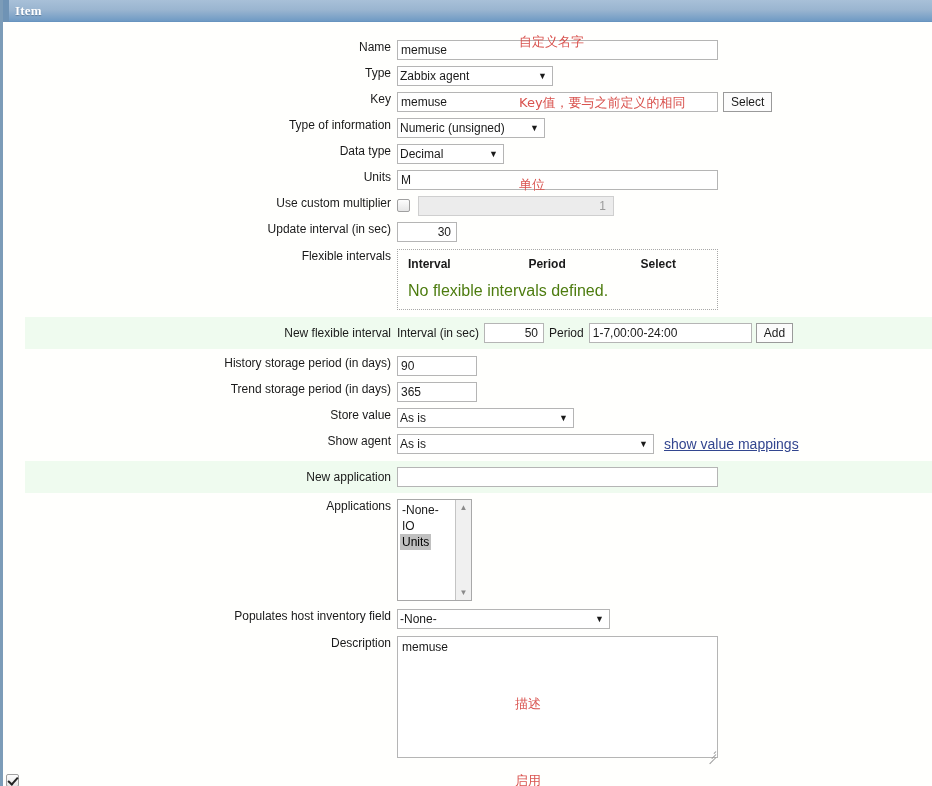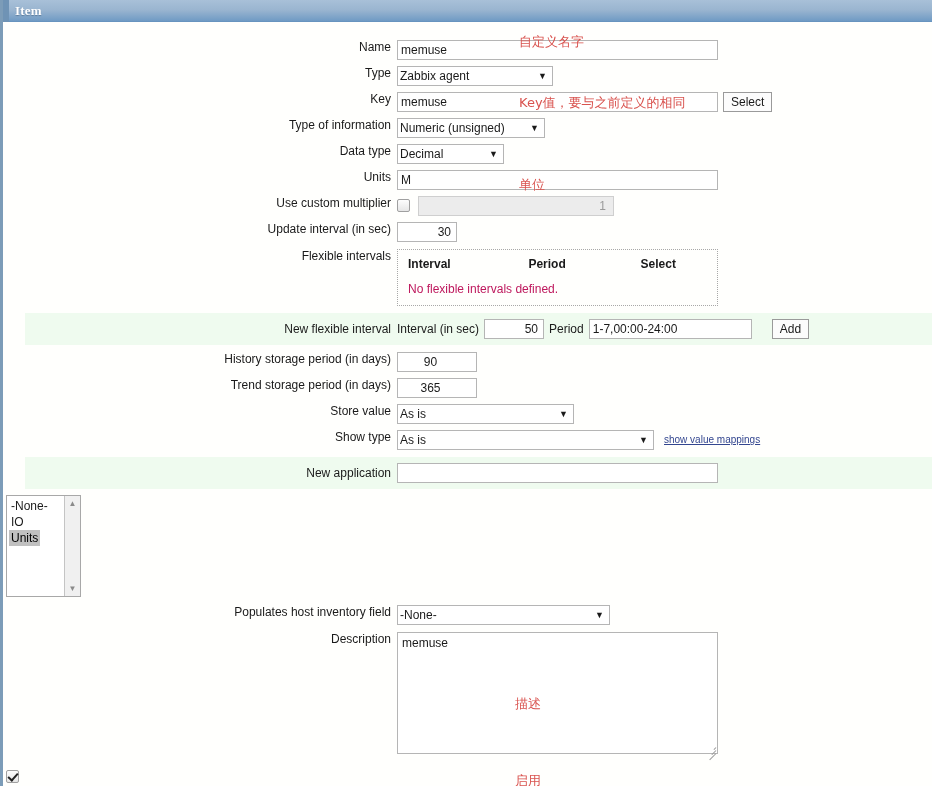--- a/index.html
+++ b/index.html
@@ -106,21 +106,21 @@
     color: #1a1a1a;
     border: 1px solid #b5b5b5;
     background: #ffffff;
     box-sizing: border-box;
     height: 20px;
     padding: 1px 3px;
     outline: none;
   }
   input.txt.wide { width: 321px; }
   input.txt.num  { width: 60px; text-align: right; padding-right: 5px; }
-  input.txt.num90 { width: 80px; text-align: center; padding-right: 16px; }
+  input.txt.num90 { width: 80px; text-align: left; padding-right: 16px; }
   input.txt.period { width: 163px; }
   input.txt.disabled {
     background: #ececec;
     color: #9a9a9a;
     border: 1px solid #cfcfcf;
     width: 196px;
     text-align: right;
     padding-right: 7px;
   }
 
@@ -178,21 +178,21 @@
   .fi-head {
     display: flex;
     font-weight: bold;
     font-size: 12px;
     margin-bottom: 11px;
     gap: 34px;
   }
   .fi-head .c1 { width: 104px; }
   .fi-head .c2 { width: 94px; }
   .fi-head .c3 { width: 80px; }
-  .fi-empty { font-size: 12px; color: #be185d; }
+  .fi-empty { font-size: 16px; color: #4d7c0f; }
 
   
   .inline-lbl {
     font-size: 12px;
     color: #1a1a1a;
     line-height: 20px;
     margin-right: 5px;
   }
 
   
@@ -295,21 +295,21 @@
     top: 0px;
     width: 4px;
     height: 8px;
     border: solid #222;
     border-width: 0 2px 2px 0;
     transform: rotate(42deg);
   }
 
   
   a.vm-link {
-    font-size: 10px;
+    font-size: 14px;
     color: #33468f;
     text-decoration: underline;
     line-height: 20px;
     margin-left: 10px;
   }
 
   
   .note {
     position: absolute;
     color: #d9534f;
@@ -422,21 +422,21 @@
     </div>
 
     <div class="row green" style="padding:6px 0 6px 0;margin-bottom:7px">
       <div class="green-inset"></div>
       <div class="label" style="line-height:20px">New flexible interval</div>
       <div class="field">
         <span class="inline-lbl">Interval (in sec)</span>
         <input class="txt num" type="text" value="50" style="">
         <span class="inline-lbl" style="margin-left:5px">Period</span>
         <input class="txt period" type="text" value="1-7,00:00-24:00" style="">
-        <button class="btn" style="margin-left:20px">Add</button>
+        <button class="btn" style="margin-left:4px">Add</button>
       </div>
     </div>
 
     <div class="row" style="margin-bottom:6px">
       <div class="label">History storage period (in days)</div>
       <div class="field">
         <input class="txt num90" type="text" value="90" style="">
       </div>
     </div>
 
@@ -453,41 +453,42 @@
         <span class="selwrap">
           <select class="sel sel-store">
             <option>As is</option>
           </select>
           <span class="arrow">▼</span>
         </span>
       </div>
     </div>
 
     <div class="row" style="margin-bottom:7px">
-      <div class="label">Show type</div>
+      <div class="label">Show agent</div>
       <div class="field">
         <span class="selwrap">
           <select class="sel sel-show">
             <option>As is</option>
           </select>
           <span class="arrow">▼</span>
         </span>
         <a class="vm-link" href="#">show value mappings</a>
       </div>
     </div>
 
     <div class="row green" style="padding:6px 0 6px 0;margin-bottom:6px">
       <div class="green-inset"></div>
       <div class="label" style="line-height:20px">New application</div>
       <div class="field">
         <input class="txt wide" type="text" value="" style="">
       </div>
     </div>
 
     <div class="row" style="margin-bottom:8px">
+      <div class="label">Applications</div>
       <div class="field">
         <div class="listbox">
           <div class="listbox-items">
             <div class="lb-row"><span class="lb-item">-None-</span></div>
             <div class="lb-row"><span class="lb-item">IO</span></div>
             <div class="lb-row"><span class="lb-item selected">Units</span></div>
           </div>
           <div class="lb-scroll">
             <span class="lb-arrow up">▲</span>
             <span class="lb-arrow down">▼</span>

